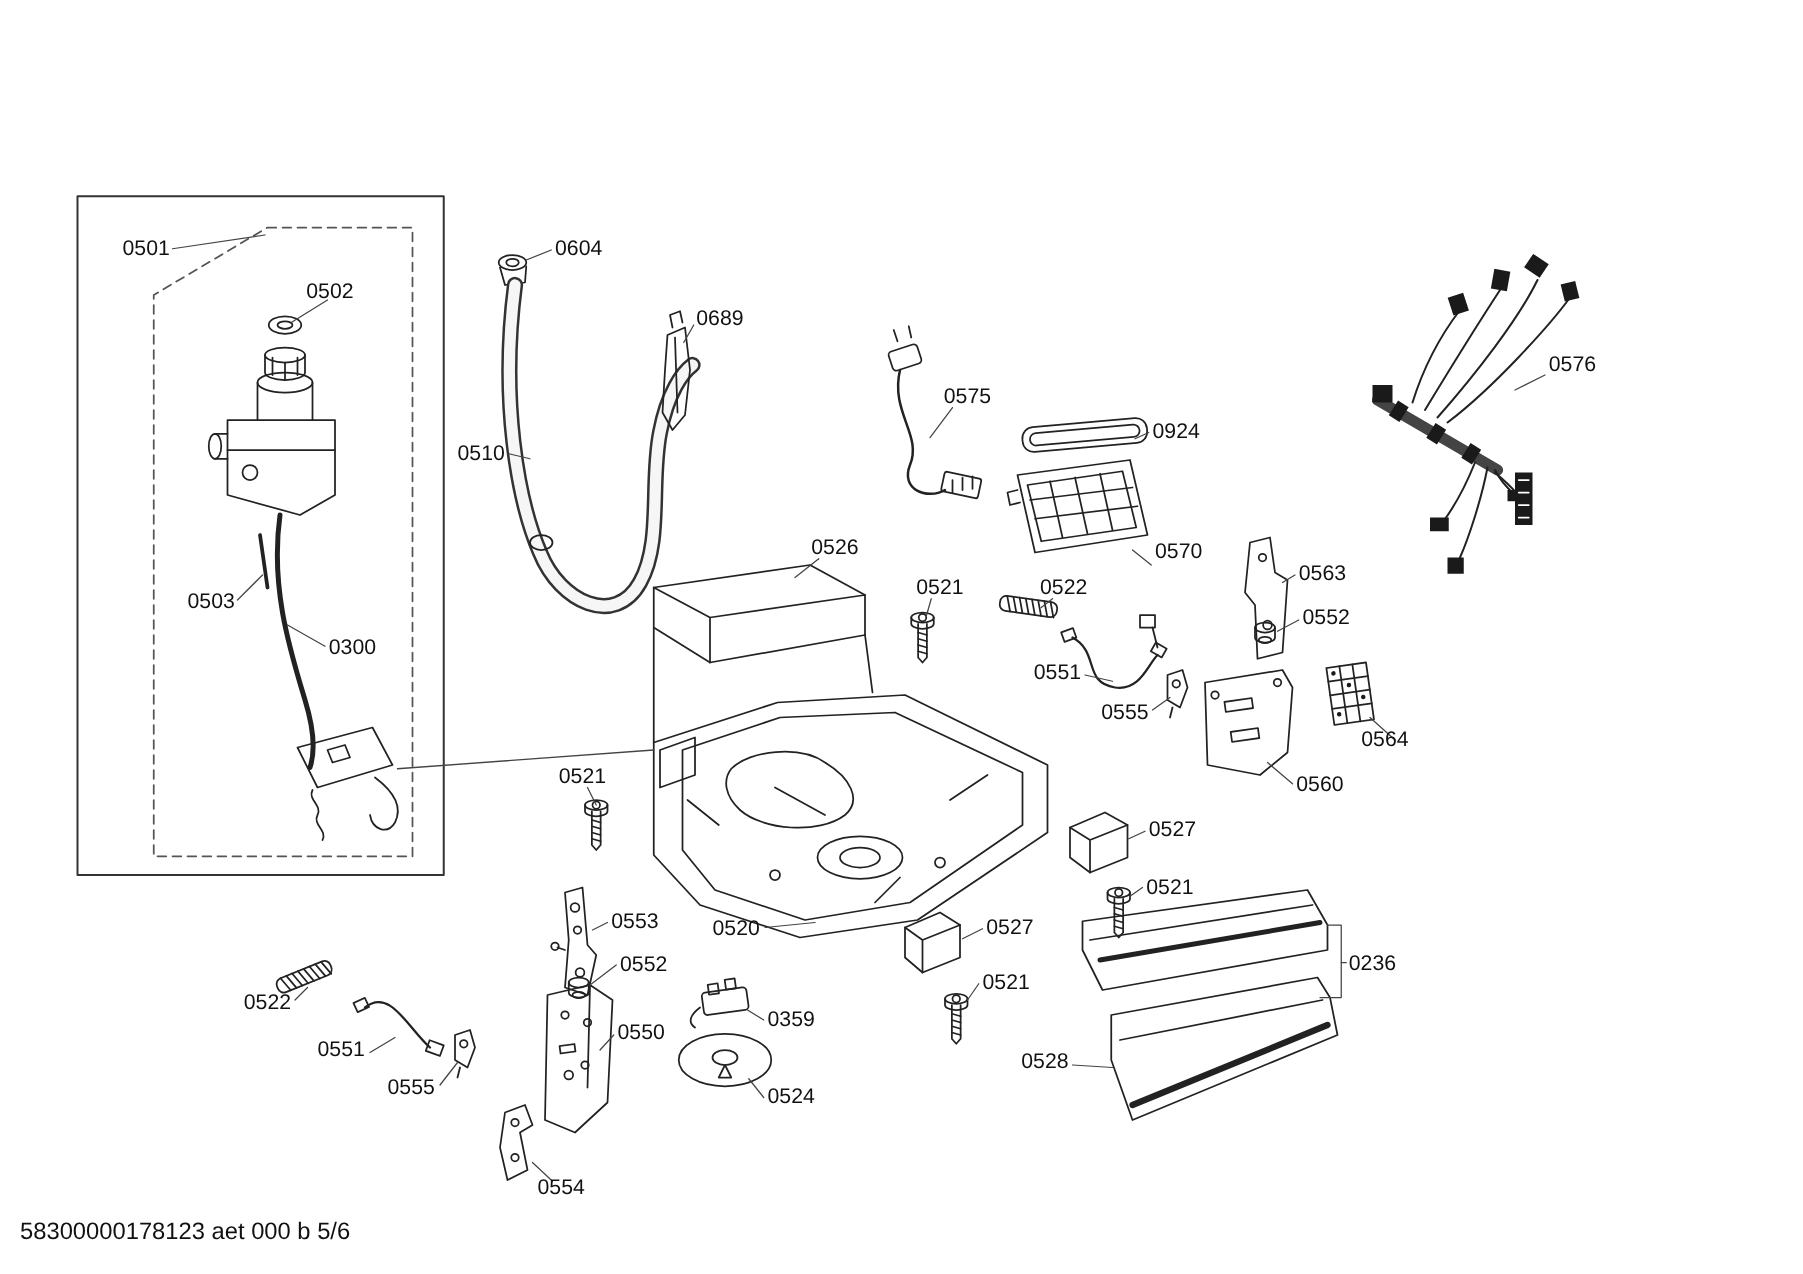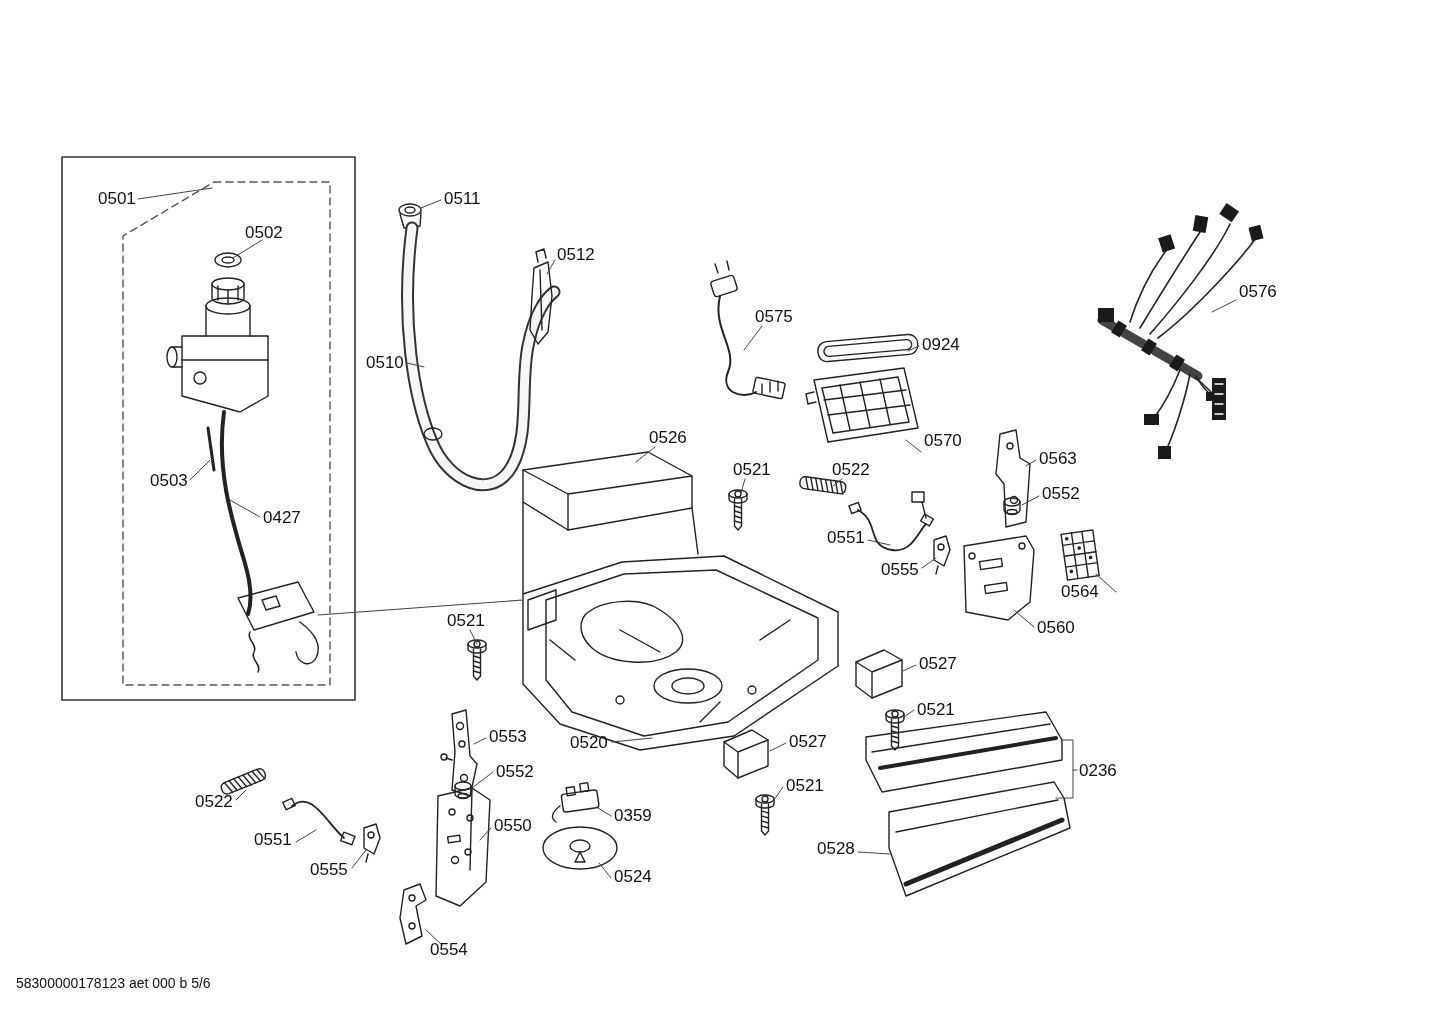--- a/index.html
+++ b/index.html
@@ -1,19 +1,19 @@
 <!DOCTYPE html>
 <html><head>
 <meta charset="utf-8">
 <style>
   html,body{margin:0;padding:0;background:#fff;}
   #page{position:relative;width:1442px;height:1019px;background:#fff;overflow:hidden;
         font-family:"Liberation Sans",sans-serif;}
   .lbl{position:absolute;font-size:17px;color:#111;white-space:nowrap;line-height:18px;}
-  #footer{position:absolute;left:16px;top:975px;font-size:14px;color:#111;white-space:nowrap;}
+  #footer{position:absolute;left:16px;top:975px;font-size:19px;color:#111;white-space:nowrap;}
   svg{position:absolute;left:0;top:0;}
 </style>
 </head>
 <body>
 
 <div id="page">
 
 <svg width="1442" height="1019" viewBox="0 0 1442 1019" stroke="#222" fill="none" stroke-width="1.4" stroke-linecap="round" stroke-linejoin="round">
 
   <defs>
@@ -301,36 +301,36 @@
     <line x1="858" y1="852" x2="890" y2="854"></line>
     <line x1="352" y1="868" x2="366" y2="850"></line>
     <line x1="611" y1="878" x2="599" y2="863"></line>
     <line x1="442" y1="945" x2="426" y2="930"></line>
   </g>
 </svg>
 
 <div class="lbl" style="left:98px;top:190px">0501</div>
 <div class="lbl" style="left:245px;top:224px">0502</div>
 <div class="lbl" style="left:150px;top:472px">0503</div>
-<div class="lbl" style="left:263px;top:509px">0427</div>
-<div class="lbl" style="left:444px;top:190px">0511</div>
+<div class="lbl" style="left:263px;top:509px">0300</div>
+<div class="lbl" style="left:444px;top:190px">0604</div>
 <div class="lbl" style="left:366px;top:354px">0510</div>
-<div class="lbl" style="left:557px;top:246px">0512</div>
+<div class="lbl" style="left:557px;top:246px">0689</div>
 <div class="lbl" style="left:755px;top:308px">0575</div>
 <div class="lbl" style="left:922px;top:336px">0924</div>
 <div class="lbl" style="left:924px;top:432px">0570</div>
 <div class="lbl" style="left:1239px;top:283px">0576</div>
 <div class="lbl" style="left:649px;top:429px">0526</div>
 <div class="lbl" style="left:733px;top:461px">0521</div>
 <div class="lbl" style="left:832px;top:461px">0522</div>
 <div class="lbl" style="left:1039px;top:450px">0563</div>
 <div class="lbl" style="left:1042px;top:485px">0552</div>
 <div class="lbl" style="left:827px;top:529px">0551</div>
 <div class="lbl" style="left:881px;top:561px">0555</div>
-<div class="lbl" style="left:1061px;top:583px">0564</div>
+<div class="lbl" style="left:1089px;top:583px">0564</div>
 <div class="lbl" style="left:1037px;top:619px">0560</div>
 <div class="lbl" style="left:447px;top:612px">0521</div>
 <div class="lbl" style="left:919px;top:655px">0527</div>
 <div class="lbl" style="left:917px;top:701px">0521</div>
 <div class="lbl" style="left:489px;top:728px">0553</div>
 <div class="lbl" style="left:570px;top:734px">0520</div>
 <div class="lbl" style="left:789px;top:733px">0527</div>
 <div class="lbl" style="left:496px;top:763px">0552</div>
 <div class="lbl" style="left:786px;top:777px">0521</div>
 <div class="lbl" style="left:1079px;top:762px">0236</div>

